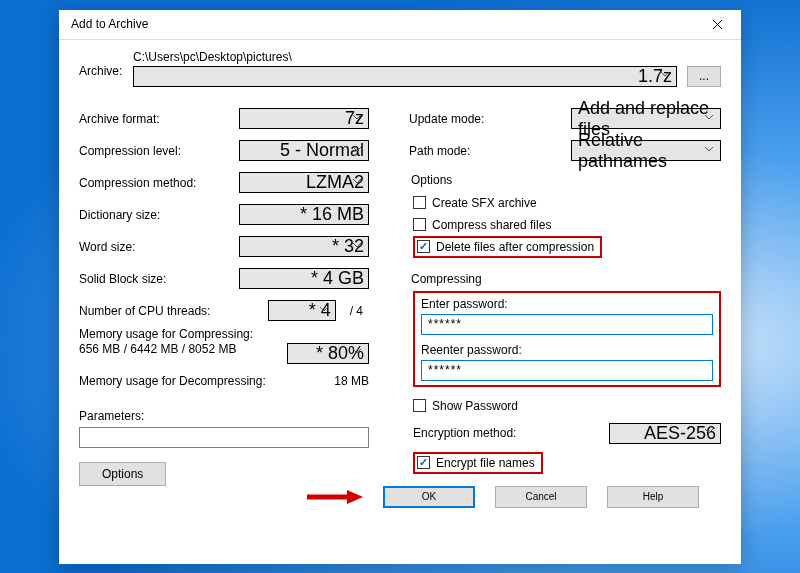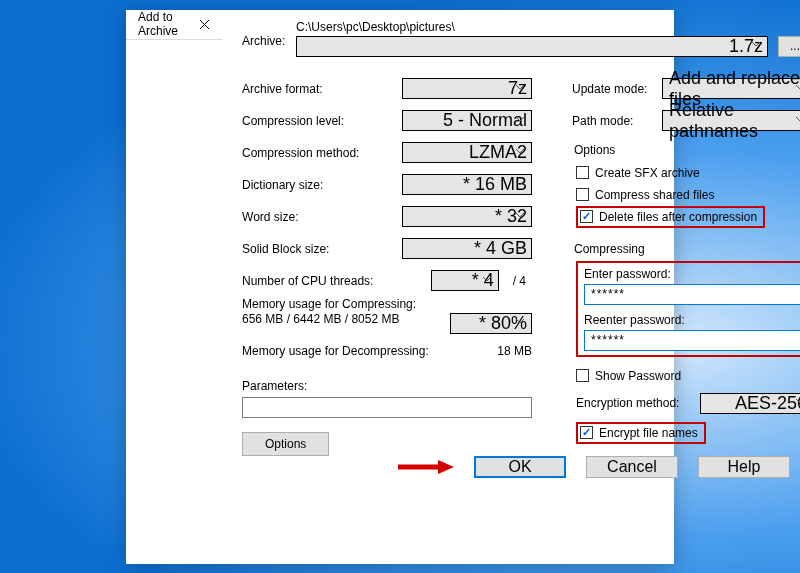--- a/index.html
+++ b/index.html
@@ -7,26 +7,26 @@
   margin: 0;
   width: 800px;
   height: 573px;
   background: radial-gradient(ellipse at 85% 60%, #d2e8fc 0%, #4a9eee 40%, #0b6ed0 75%);
   display: flex;
   align-items: center;
   justify-content: center;
   overflow: hidden;
 }
 .dialog {
-  width: 548px;
+  width: 682px;
   height: 554px;
   background: #fff;
   box-shadow: 0 4px 20px rgba(0,0,0,.25);
   display: flex;
-  flex-direction: row;
+  flex-direction: column;
 }
 .titlebar {
   height: 30px;
   border-bottom: 1px solid #dcdcdc;
   display: flex;
   align-items: center;
   padding: 0 4px 0 12px;
   font-size: 12px;
 }
 .titlebar .spacer { flex: 1; }
@@ -175,21 +175,21 @@
   display:flex;
   justify-content:flex-end;
   gap:20px;
   padding: 0 22px 8px 0;
   align-items:center;
 }
 .footer .btn {
   width:92px; height:22px;
   border:1px solid #adadad;
   background:#e1e1e1;
-  font-size:16px;
+  font-size:10px;
   display:flex; align-items:center; justify-content:center;
 }
 .footer .btn.primary {
   border:2px solid #0078d7;
 }
 .arrow {
   width:58px; height:18px;
   display:flex; align-items:center;
 }
 .arrow svg { display:block; }

